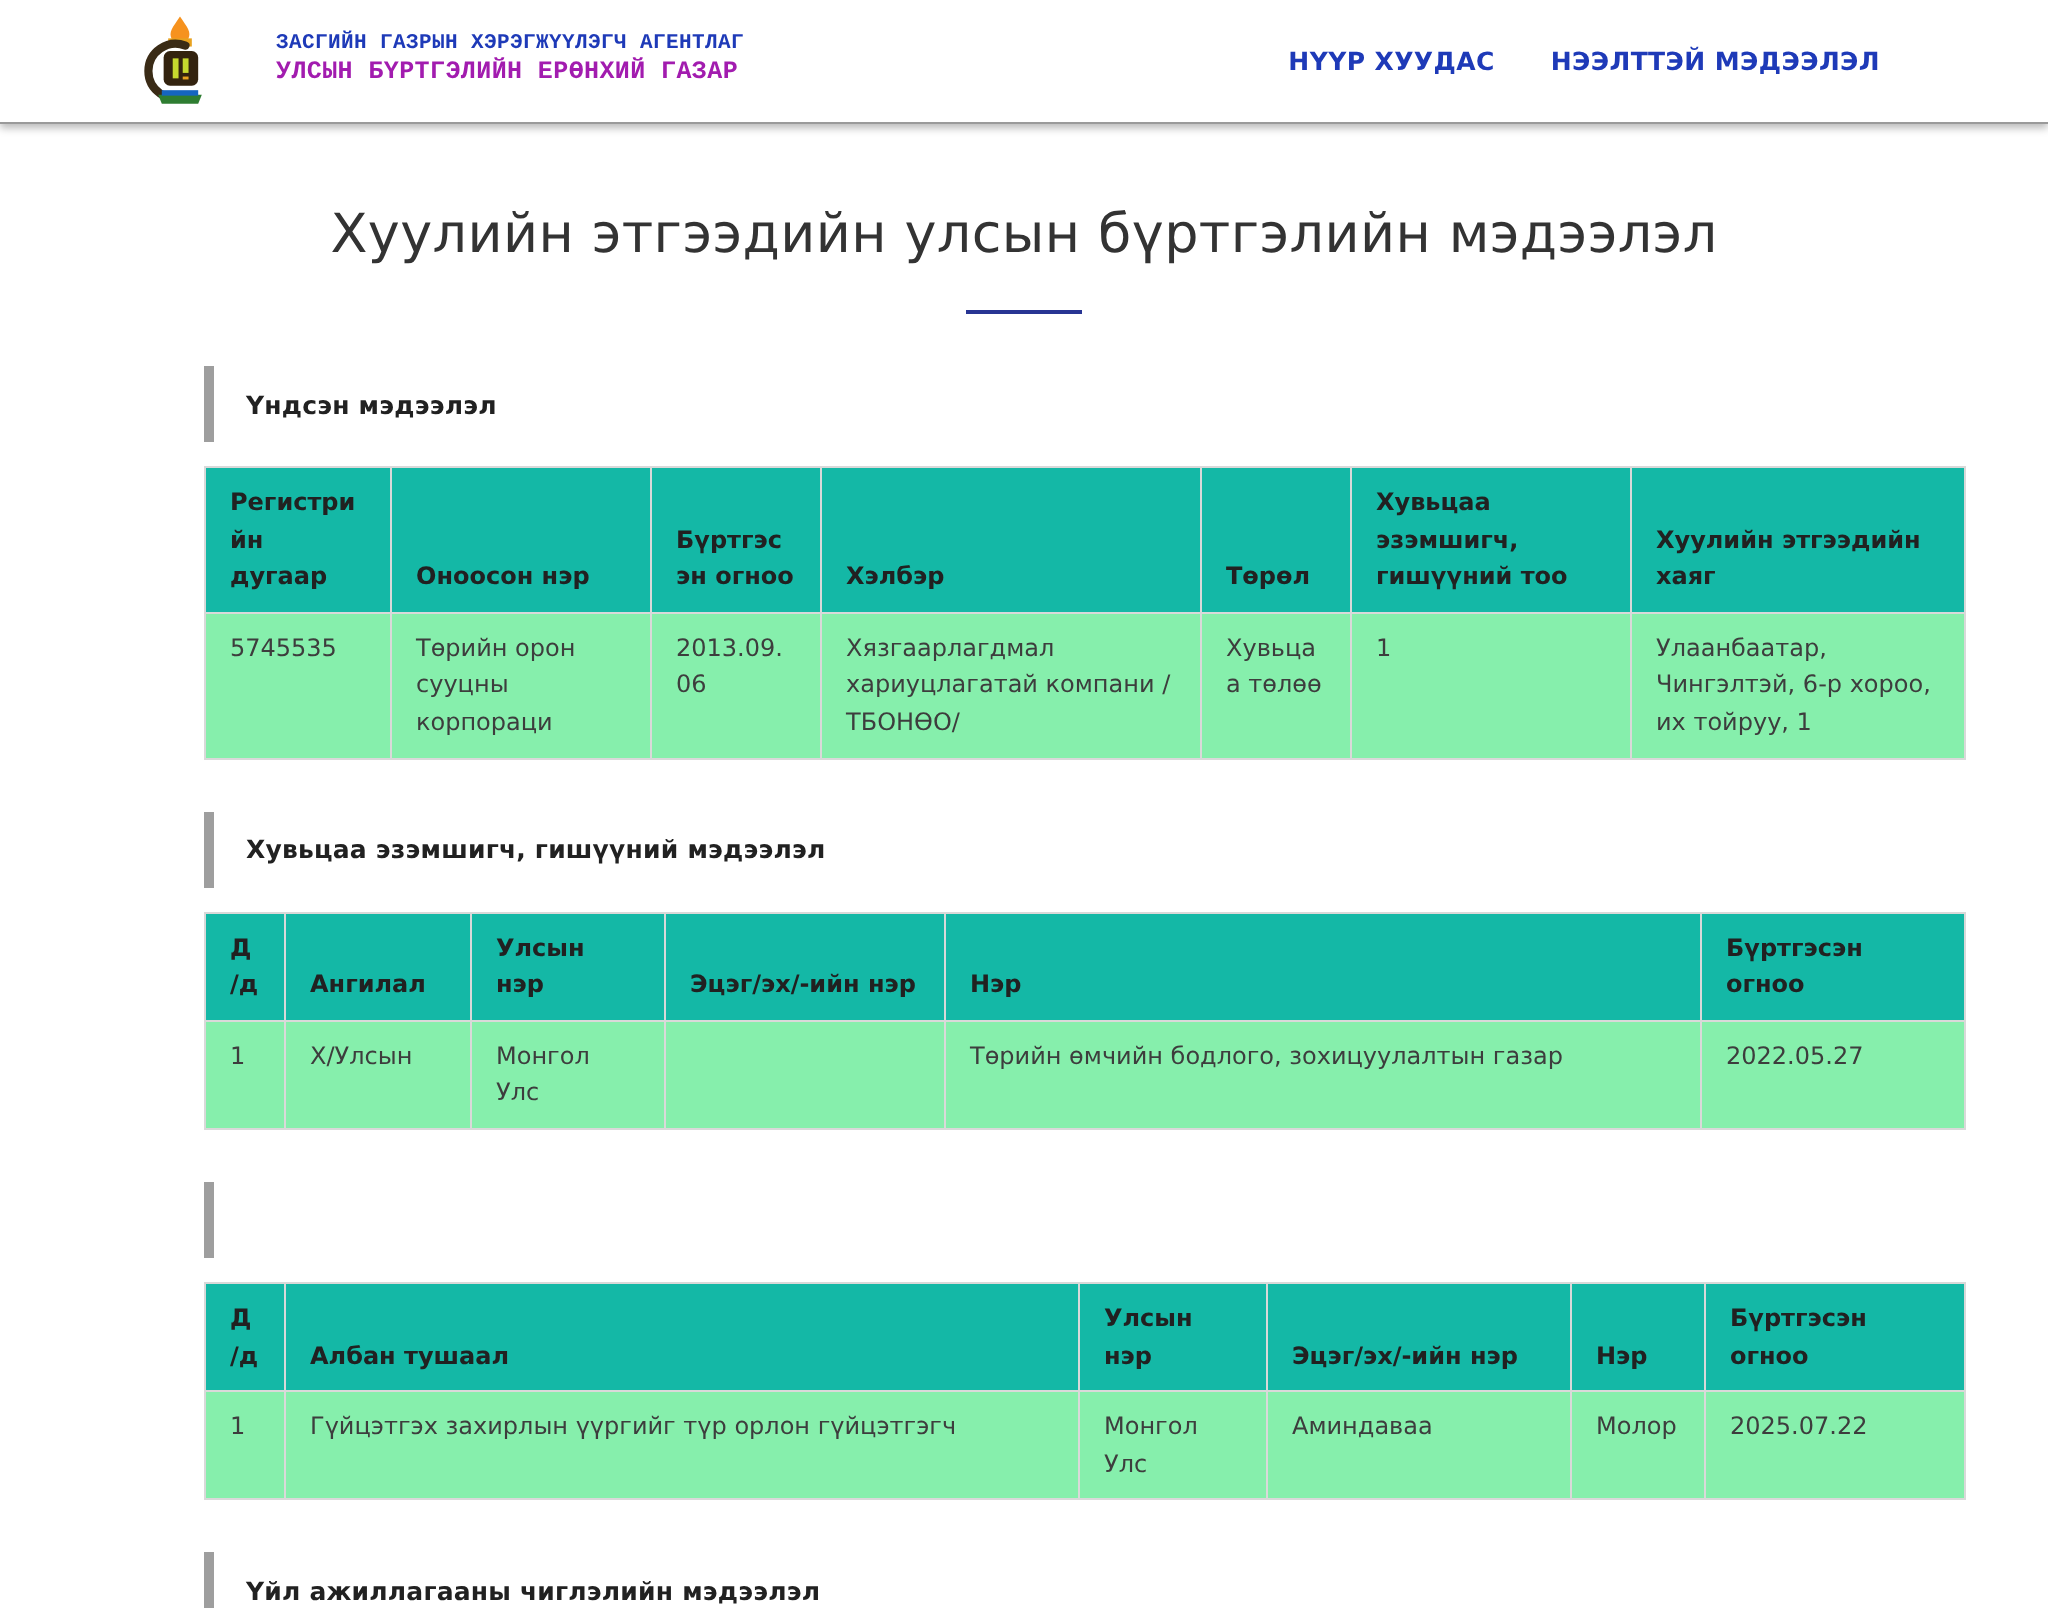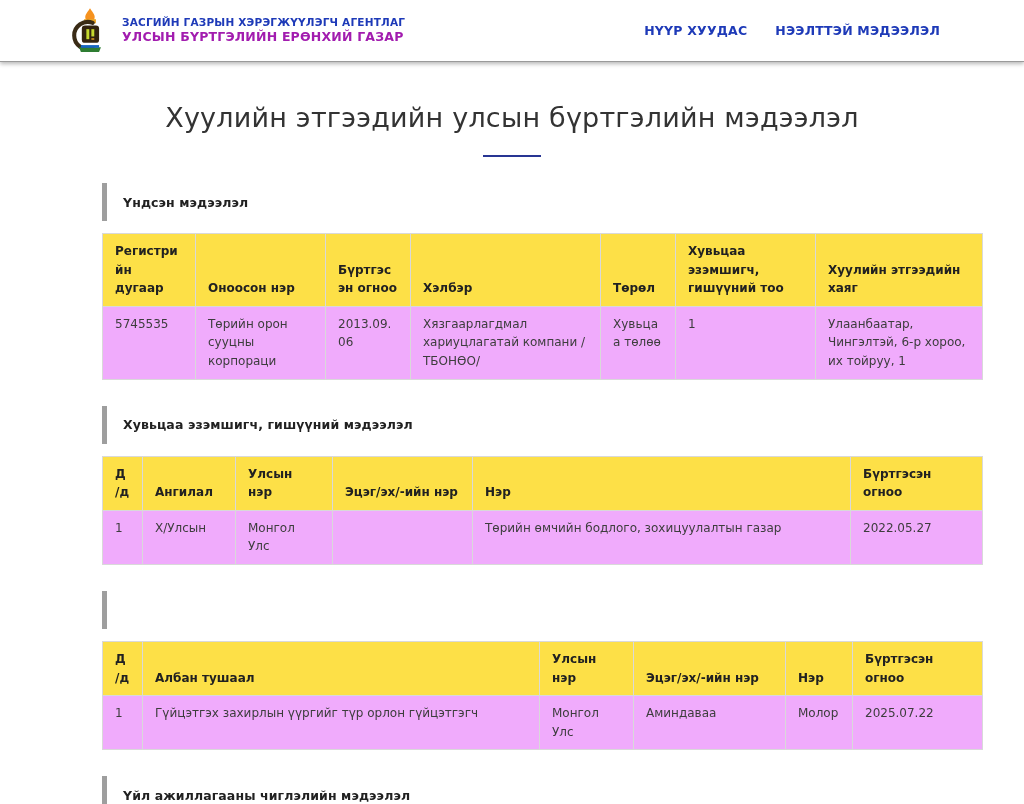--- a/index.html
+++ b/index.html
@@ -16,21 +16,21 @@
     background: #ffffff;
     display: flex;
     align-items: center;
     justify-content: space-between;
     padding: 0 84px 0 70px;
     border-bottom: 1px solid #9a9a9a;
     box-shadow: 0 2px 4px rgba(0,0,0,0.28);
     position: relative;
     z-index: 5;
   }
-  .brand { display: flex; align-items: center; gap: 12px; }
+  .brand { display: flex; align-items: center; gap: 28px; font-family: Liberation Mono, monospace; }
   .brand-text { display: flex; flex-direction: column; line-height: 1.25; }
   .brand-line1 { font-size: 10.5px; font-weight: bold; color: #1e3ab8; letter-spacing: 0.2px; }
   .brand-line2 { font-size: 12.5px; font-weight: bold; color: #a21caf; letter-spacing: 0.2px; }
   .nav { display: flex; gap: 28px; }
   .nav a {
     font-size: 12.5px;
     font-weight: bold;
     color: #1e3ab8;
     text-decoration: none;
     letter-spacing: 0.2px;
@@ -77,23 +77,23 @@
     border: 1px solid #d9d9d9;
     padding: 8px 12px;
     text-align: left;
     word-wrap: break-word;
     line-height: 1.55;
   }
   table.data th {
     font-weight: bold;
     color: #212121;
     vertical-align: bottom;
-    background: #fde047;
-  }
-  table.data td { vertical-align: top; background: #f0abfc; }
+    background: #14b8a6;
+  }
+  table.data td { vertical-align: top; background: #86efac; }
 
   
   .emblem { width: 40px; height: 48px; display: block; }
 </style>
 </head>
 <body>
 
 <div class="page">
 
   <header class="topbar">

